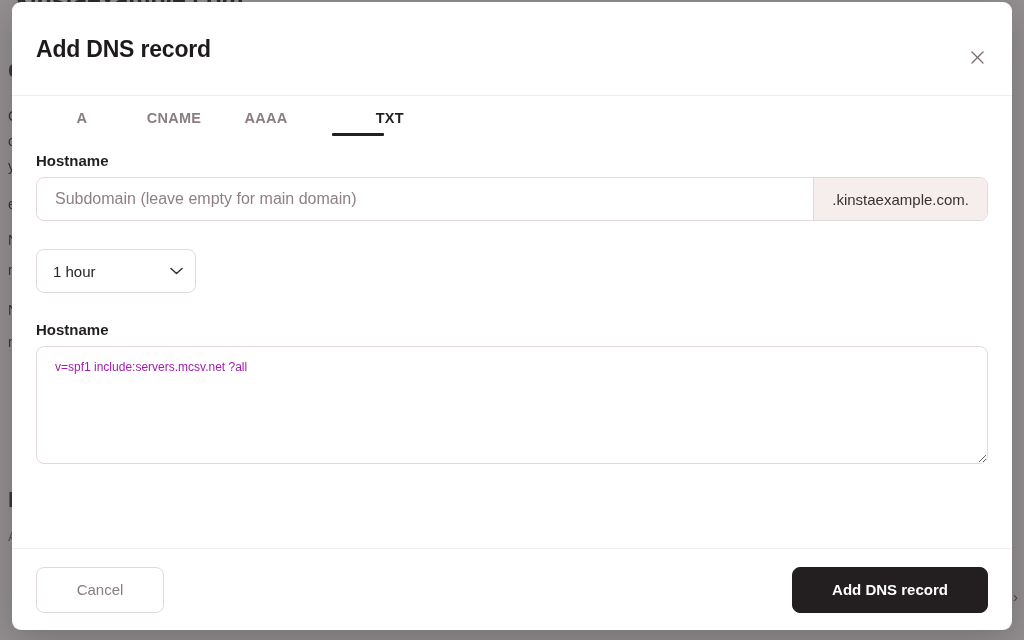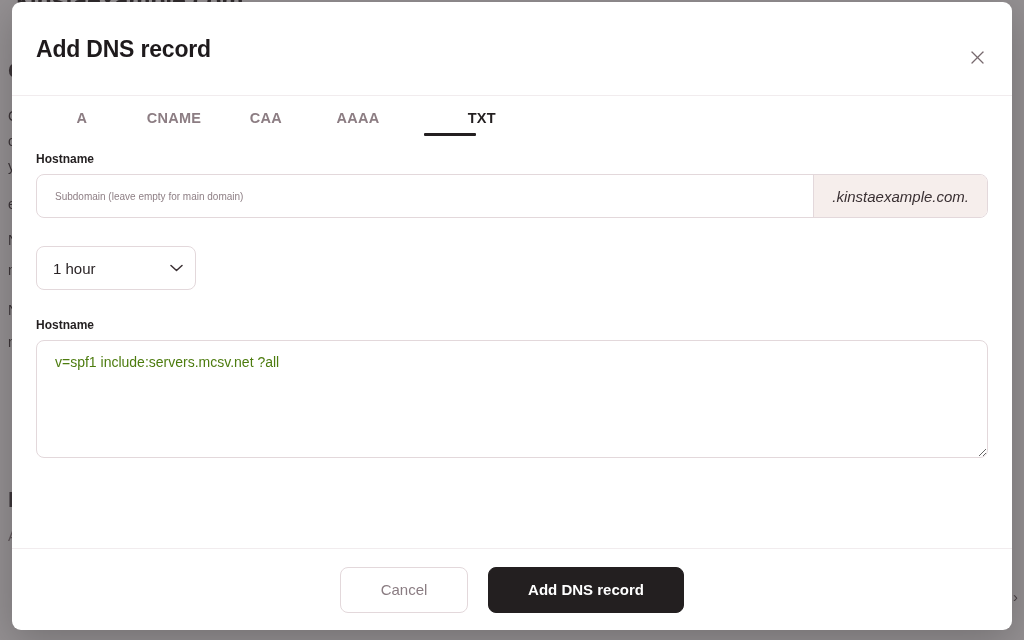--- a/index.html
+++ b/index.html
@@ -123,21 +123,21 @@
     position: absolute;
     left: 50%; transform: translateX(-50%);
     bottom: 0;
     width: 52px; height: 3px;
     background: #231f20;
     border-radius: 1px;
   }
 
   
   .field-label {
-    font-size: 12px;
+    font-size: 15px;
     font-weight: bold;
     color: #231f20;
     margin-bottom: 8px;
   }
   .field-block { margin-bottom: 0; }
 
   
   .hostname-row {
     display: flex;
     width: 100%;
@@ -146,36 +146,35 @@
     border-radius: 8px;
     overflow: hidden;
     background: #fff;
   }
   .hostname-input {
     flex: 1 1 auto;
     border: none;
     outline: none;
     background: transparent;
     font-family: inherit;
-    font-size: 10px;
+    font-size: 16px;
     color: #2a2426;
     padding: 0 18px;
   }
   .hostname-input::placeholder { color: #8f8086; opacity: 1; }
   .hostname-suffix {
     flex: 0 0 auto;
     display: flex;
     align-items: center;
     padding: 0 18px;
     background: #f6eeec;
     border-left: 1px solid #e3d8db;
     font-size: 15px;
     color: #3a3033;
     white-space: nowrap;
-    font-style: italic;
   }
 
   
   .ttl-wrap {
     position: relative;
     width: 160px;
     height: 44px;
   }
   .ttl-select {
     width: 100%; height: 100%;
@@ -201,39 +200,39 @@
   }
 
   
   .content-area {
     width: 100%;
     height: 118px;
     border: 1px solid #e3d8db;
     border-radius: 8px;
     background: #fff;
     font-family: inherit;
-    font-size: 14px;
-    color: #4d7c0f;
+    font-size: 12px;
+    color: #a21caf;
     padding: 12px 18px;
     outline: none;
     resize: vertical;
     line-height: 1.4;
     text-decoration-line: underline;
     text-decoration-style: wavy;
     text-decoration-color: transparent;
   }
   .spacer-md { height: 28px; }
 
   
   .modal-footer {
     flex: 0 0 82px;
     border-top: 1px solid #f1ecee;
     display: flex;
     align-items: center;
-    justify-content: center;
+    justify-content: space-between;
     gap: 20px;
     padding: 0 24px;
   }
   .btn {
     font-family: inherit;
     font-size: 15px;
     cursor: pointer;
     border-radius: 8px;
     height: 46px;
     display: inline-flex;
@@ -287,21 +286,20 @@
         <line x1="13" y1="2" x2="2" y2="13"></line>
       </svg>
     </button>
   </div>
 
   <div class="modal-body">
 
     <div class="tabs" id="tabs">
         <button class="tab">A</button>
         <button class="tab">CNAME</button>
-        <button class="tab">CAA</button>
         <button class="tab">AAAA</button>
         <button class="tab is-active">TXT</button>
       </div>
 
     <div class="field-block">
       <div class="field-label">Hostname</div>
       <div class="hostname-row">
         <input class="hostname-input" type="text" placeholder="Subdomain (leave empty for main domain)" style="">
         <div class="hostname-suffix">.kinstaexample.com.</div>
       </div>

